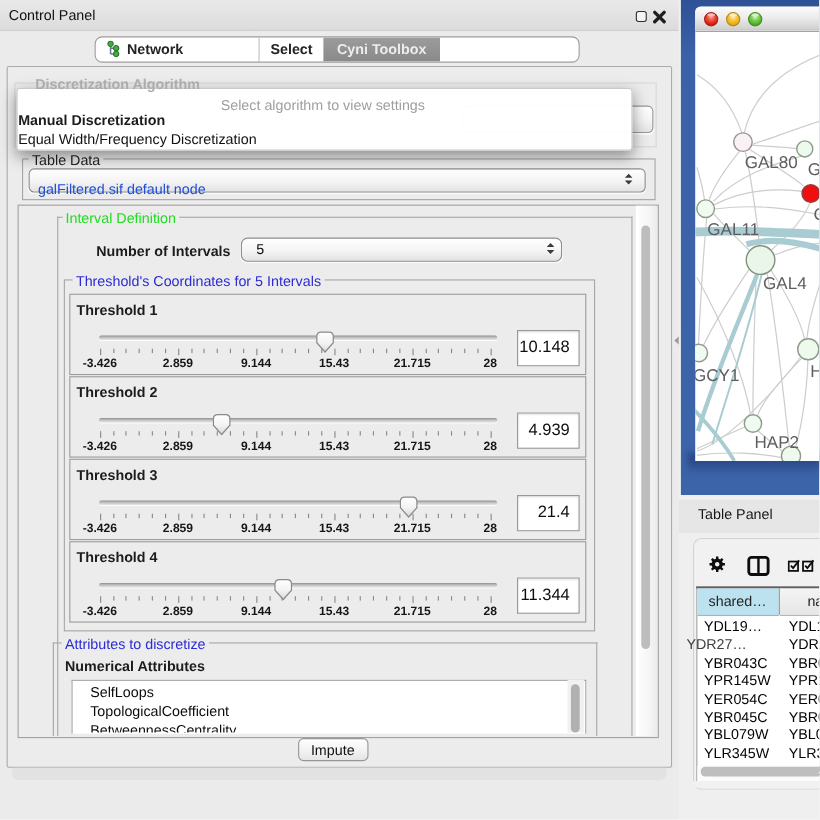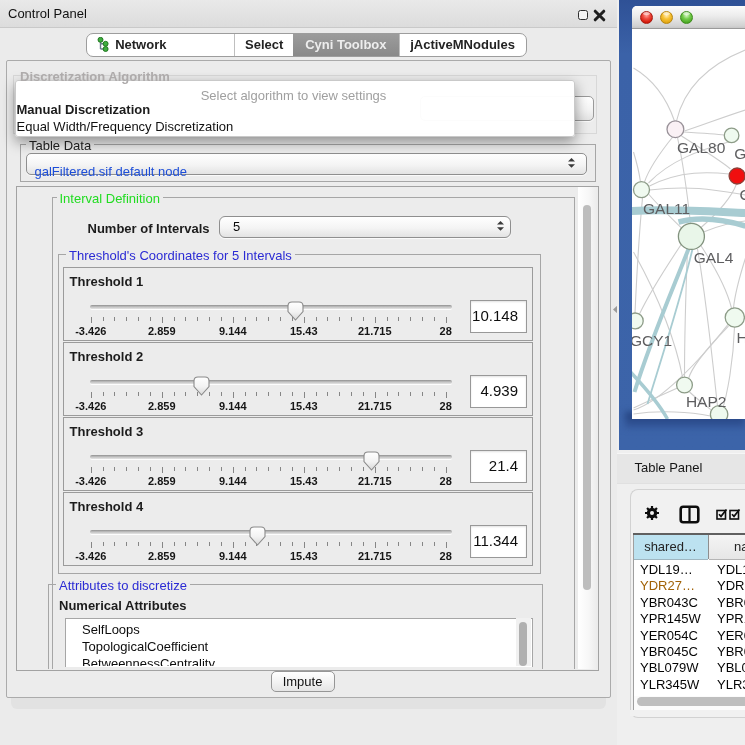--- a/index.html
+++ b/index.html
@@ -25,30 +25,29 @@
 <div class="abs" style="left:85.5px;top:33px;width:439px;height:21.5px;background:#ffffff;border:1px solid #9d9d9d;border-radius:7px;overflow:hidden;display:flex">
 <div style="width:91px;height:100%;display:flex;align-items:center;justify-content:center;font-size:13px;font-weight:bold;color:#232323;"><svg width="13" height="15" viewBox="0 0 13 15" style="margin-right:5px">
           <path d="M3.5,3.5 V12 M3.5,6.8 H8 M3.5,12 H8" stroke="#6a7a8a" stroke-width="1.4" fill="none"></path>
           <circle cx="3.5" cy="2.8" r="2.5" fill="#3fae3f" stroke="#1c701c" stroke-width="0.9"></circle>
           <circle cx="8.6" cy="6.8" r="2.5" fill="#3fae3f" stroke="#1c701c" stroke-width="0.9"></circle>
           <circle cx="8.6" cy="12" r="2.5" fill="#3fae3f" stroke="#1c701c" stroke-width="0.9"></circle>
         </svg>Network</div>
 <div style="width:55.5px;height:100%;display:flex;align-items:center;justify-content:center;font-size:13px;font-weight:bold;color:#232323;border-left:2px solid #be185d;margin-top:28px;">Style</div>
 <div style="width:58px;height:100%;display:flex;align-items:center;justify-content:center;font-size:13px;font-weight:bold;color:#232323;border-left:1px solid #bfbfbf;">Select</div>
 <div style="width:106px;height:100%;display:flex;align-items:center;justify-content:center;font-size:13px;font-weight:bold;background:linear-gradient(180deg,#9c9c9c,#898989);color:#ededed;">Cyni Toolbox</div>
-<div style="width:126.5px;height:100%;display:flex;align-items:center;justify-content:center;font-size:13px;font-weight:bold;color:#232323;border-left:1px solid #bfbfbf;">jActiveMNodules</div>
 </div>
 <div class="abs" style="left:6px;top:60px;width:603px;height:636px;border:1px solid #ababab;background:#ececec;border-radius:2px"></div>
 <div class="grp" style="left:13px;top:75px;width:582px;height:57px;border-color:#d8d8d8"></div>
 <div class="combo" style="left:420px;top:95.5px;width:172px;height:23px;border-color:#9a9a9a;z-index:5"></div>
 <svg style="position:absolute;left:580.0px;top:102.60000000000001px;width:7.0px;height:9.8px" viewBox="0 0 7.0 9.8">
       <path d="M0,3.6 L3.5,0 L7.0,3.6 Z" fill="#3a3a3a"></path>
       <path d="M0,6.2 L3.5,9.8 L7.0,6.2 Z" fill="#3a3a3a"></path>
     </svg>
-<div class="abs" style="left:20px;top:68.5px;font-size:13px;font-weight:bold;color:#aeabab;z-index:11;white-space:nowrap">Discretization Algorithm</div>
+<div class="abs" style="left:32px;top:68.5px;font-size:13px;font-weight:bold;color:#aeabab;z-index:11;white-space:nowrap">Discretization Algorithm</div>
 <div class="abs" style="left:14.5px;top:80px;width:558px;height:55px;background:rgba(255,255,255,0.97);border:1px solid #c9c9c9;border-radius:3px;box-shadow:0 5px 14px rgba(0,0,0,0.4);z-index:10"></div>
 <div class="abs" style="left:14.5px;top:87.5px;width:558px;text-align:center;font-size:13px;color:#9f9f9f;z-index:12;white-space:nowrap">Select algorithm to view settings</div>
 <div class="abs b13" style="left:16.5px;top:102px;z-index:12">Manual Discretization</div>
 <div class="abs t13" style="left:16.5px;top:118.5px;z-index:12;color:#111">Equal Width/Frequency Discretization</div>
 <div class="grp" style="left:19.5px;top:144px;width:574px;height:35.5px"></div>
 <div class="grptitle" style="left:26px;top:137.5px;color:#222">Table Data</div>
 <div class="combo" style="left:25.5px;top:152.5px;width:559px;height:20px"></div>
 <div class="abs t13" style="left:34.5px;top:164px;color:#1d4ed8">galFiltered.sif default node</div>
 <svg style="position:absolute;left:567.5px;top:158.1px;width:7.0px;height:9.8px" viewBox="0 0 7.0 9.8">
       <path d="M0,3.6 L3.5,0 L7.0,3.6 Z" fill="#3a3a3a"></path>
@@ -386,21 +385,21 @@
     </svg>
 <div class="abs" style="left:632.5px;top:533px;width:112.5px;height:177px;background:#ffffff;border-left:1px solid #9f9f9f"></div>
 <div class="abs" style="left:632.5px;top:533px;width:112.5px;height:2.2px;background:#606060"></div>
 <div class="abs" style="left:633.5px;top:535.2px;width:74px;height:23.5px;background:#bce2f0;border-bottom:1px solid #9fb6c0"></div>
 <div class="abs" style="left:633.5px;top:535.2px;width:74px;height:23.5px;line-height:23.5px;text-align:center;font-size:13px;color:#242424">shared…</div>
 <div class="abs" style="left:707.5px;top:535.2px;width:1.5px;height:23.5px;background:#8e8e8e"></div>
 <div class="abs" style="left:709px;top:535.2px;width:36px;height:23.5px;background:linear-gradient(180deg,#f4f4f4,#e6e6e6);border-bottom:1px solid #b5b5b5"></div>
 <div class="abs" style="left:734px;top:535.2px;height:23.5px;line-height:23.5px;font-size:13px;color:#242424">name</div>
 <div class="abs t13" style="left:640px;top:561.8px;color:#050505">YDL19…</div>
 <div class="abs t13" style="left:717px;top:561.8px;color:#050505">YDL194W</div>
-<div class="abs t13" style="left:640px;top:578.2px;color:#a16207">YDR27…</div>
+<div class="abs t13" style="left:624px;top:578.2px;color:#404040">YDR27…</div>
 <div class="abs t13" style="left:717px;top:578.2px;color:#050505">YDR277C</div>
 <div class="abs t13" style="left:640px;top:594.6px;color:#050505">YBR043C</div>
 <div class="abs t13" style="left:717px;top:594.6px;color:#050505">YBR043C</div>
 <div class="abs t13" style="left:640px;top:611.1px;color:#050505">YPR145W</div>
 <div class="abs t13" style="left:717px;top:611.1px;color:#050505">YPR145W</div>
 <div class="abs t13" style="left:640px;top:627.5px;color:#050505">YER054C</div>
 <div class="abs t13" style="left:717px;top:627.5px;color:#050505">YER054C</div>
 <div class="abs t13" style="left:640px;top:643.9px;color:#050505">YBR045C</div>
 <div class="abs t13" style="left:717px;top:643.9px;color:#050505">YBR045C</div>
 <div class="abs t13" style="left:640px;top:660.3px;color:#050505">YBL079W</div>

